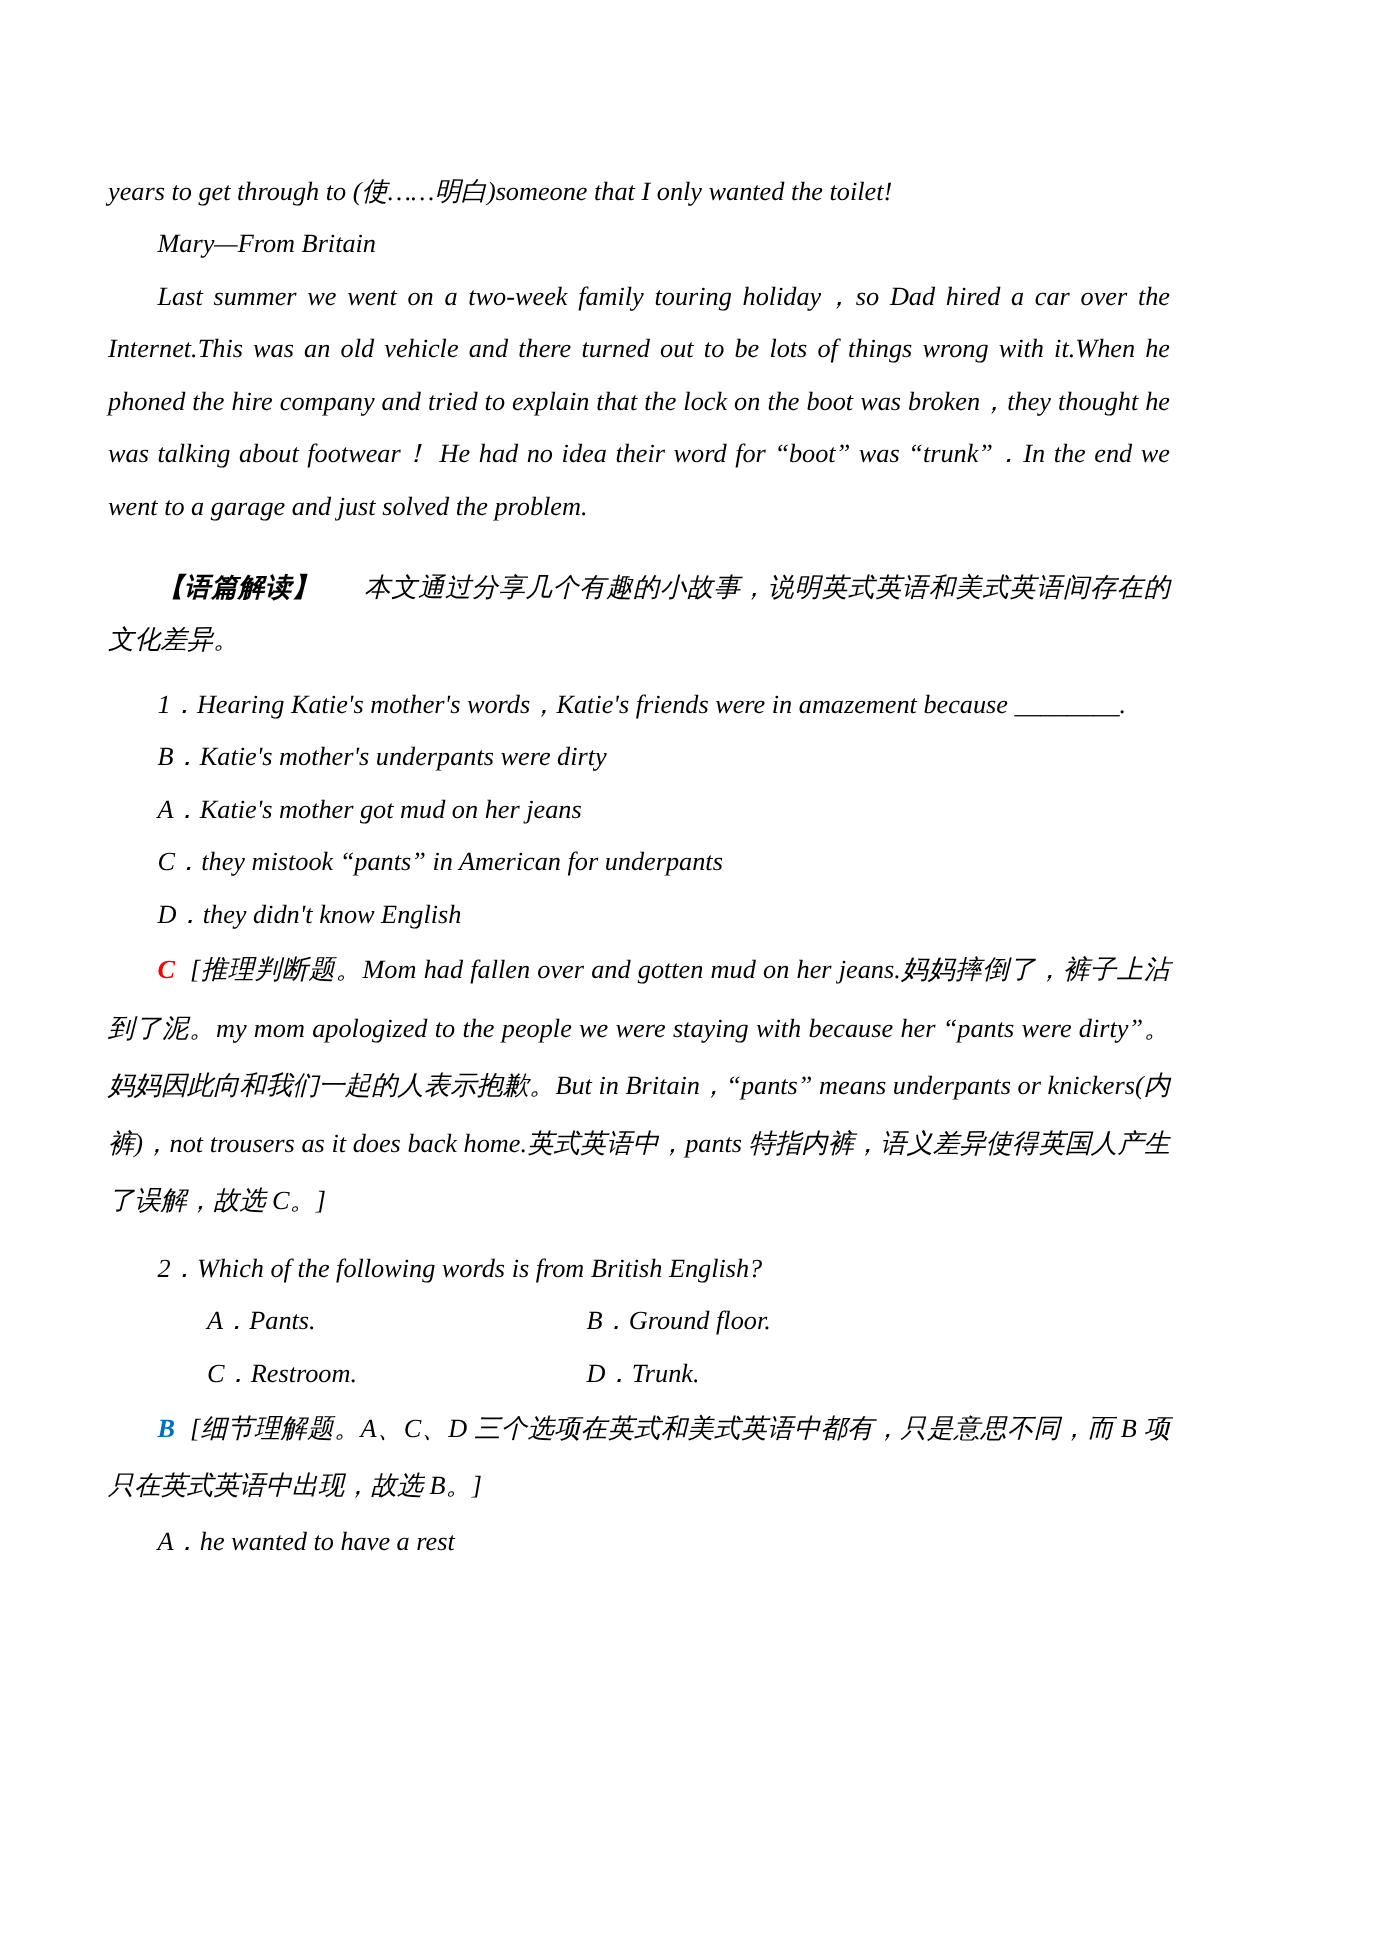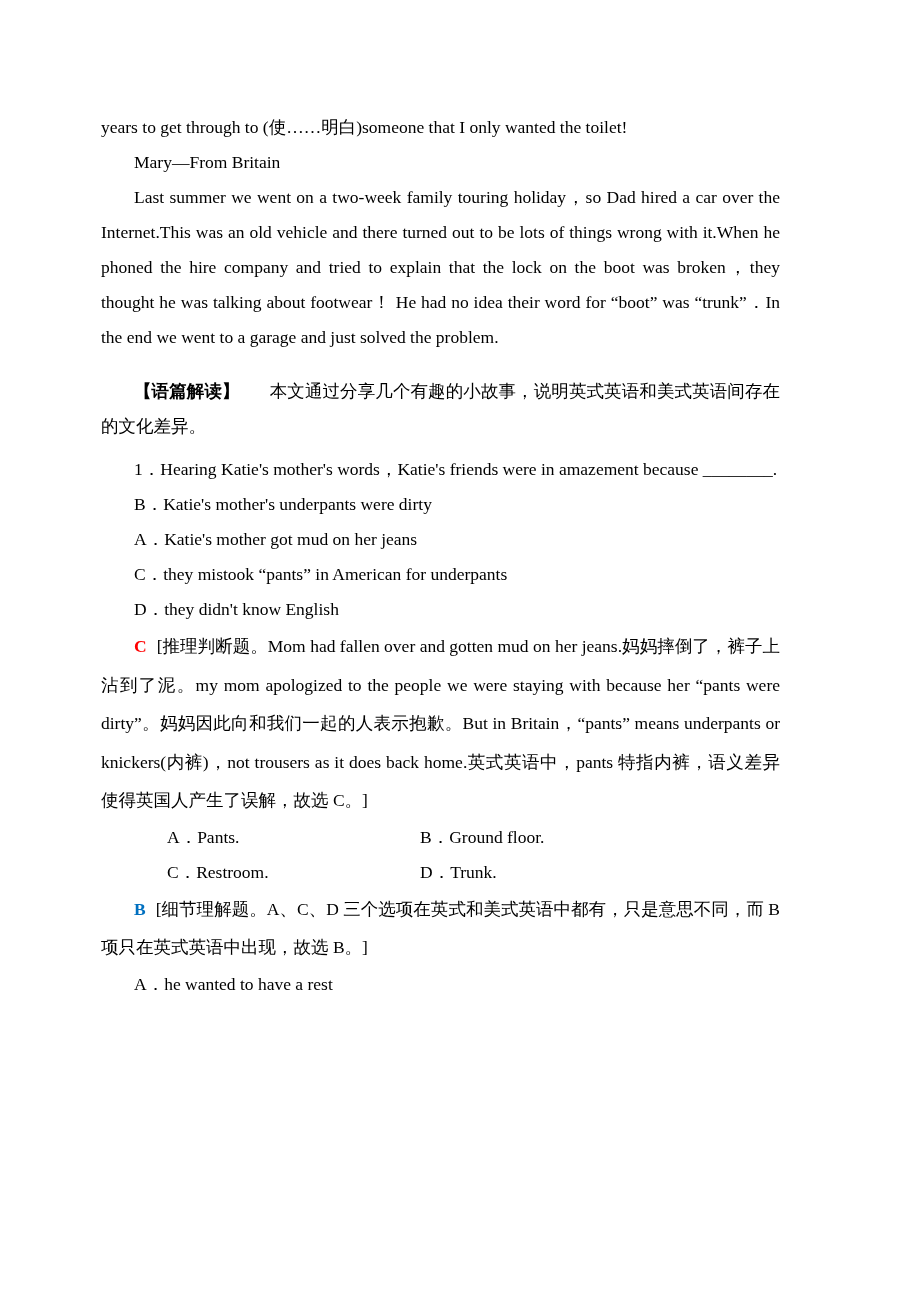--- a/index.html
+++ b/index.html
@@ -6,25 +6,26 @@
     margin: 0;
     padding: 0;
     background: #ffffff;
   }
   .page {
     position: relative;
     width: 920px;
     height: 1034px;
     background: #ffffff;
     box-sizing: border-box;
-    padding: 110px 140px 0 101px;
+    padding: 110px 140px 0 72px;
     font-family: "Liberation Serif", "DejaVu Serif", serif;
     font-size: 17.5px;
     color: #000000;
     overflow: hidden;
+    font-style: italic;
   }
   .para {
     margin: 0;
     line-height: 35px;
     text-align: justify;
   }
   .indent { text-indent: 33px; }
   .tall { line-height: 38.5px; }
   .space-before { margin-top: 8px; }
   .space-before-sm { margin-top: 19px; }
@@ -57,20 +58,21 @@
 
   <p class="para indent">B．Katie's mother's underpants were dirty</p>
   <p class="para indent">A．Katie's mother got mud on her jeans</p>
   <p class="para indent">C．they mistook “pants” in American for underpants</p>
   <p class="para indent">D．they didn't know English</p>
 
   <p class="para indent tall">
     <span class="ans-letter ans-red">C</span><span>[推理判断题。Mom had fallen over and gotten mud on her jeans.妈妈摔倒了，裤子上沾到了泥。my mom apologized to the people we were staying with because her “pants were dirty”。妈妈因此向和我们一起的人表示抱歉。But in Britain，“pants” means underpants or knickers(内裤)，not trousers as it does back home.英式英语中，pants 特指内裤，语义差异使得英国人产生了误解，故选 C。]</span>
   </p>
 
+  <p class="para indent space-before">2．Which of the following words is from British English?</p>
 
   <p class="para indent">
     <span class="opt-col">A．Pants.</span><span>B．Ground floor.</span>
   </p>
   <p class="para indent">
     <span class="opt-col">C．Restroom.</span><span>D．Trunk.</span>
   </p>
 
   <p class="para indent tall">
     <span class="ans-letter ans-blue">B</span><span>[细节理解题。A、C、D 三个选项在英式和美式英语中都有，只是意思不同，而 B 项只在英式英语中出现，故选 B。]</span>

